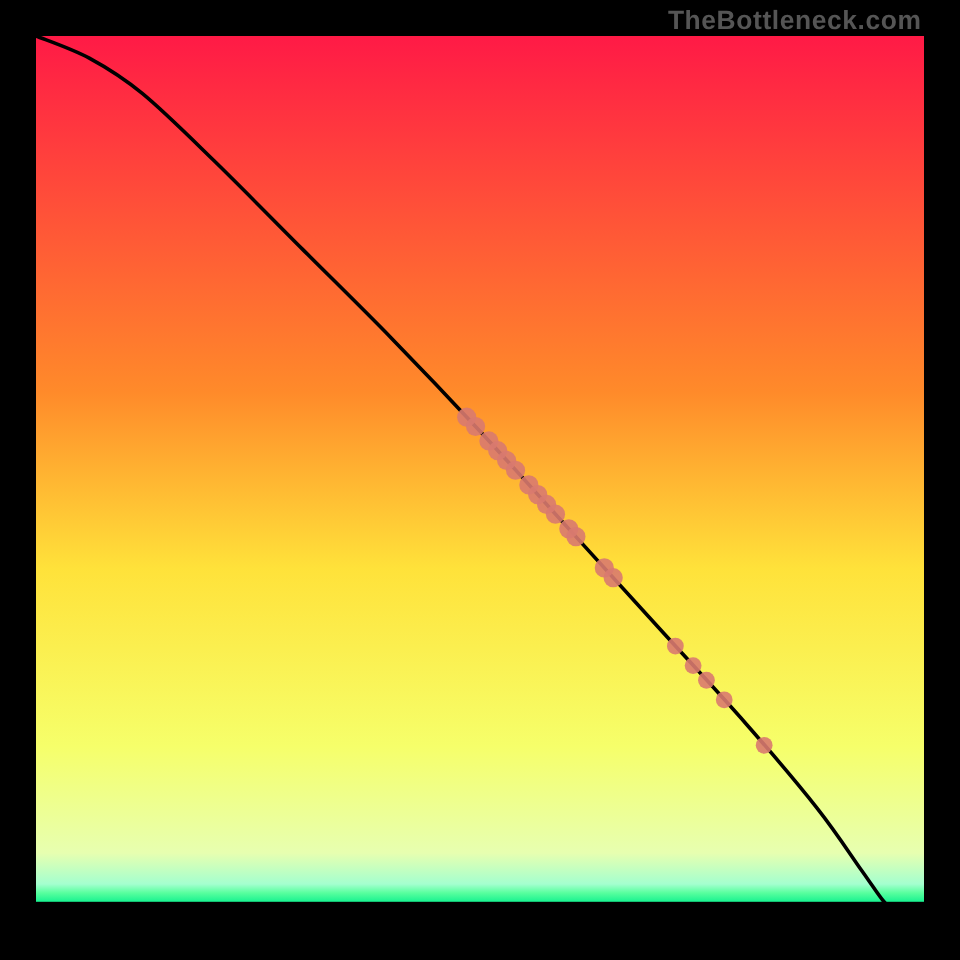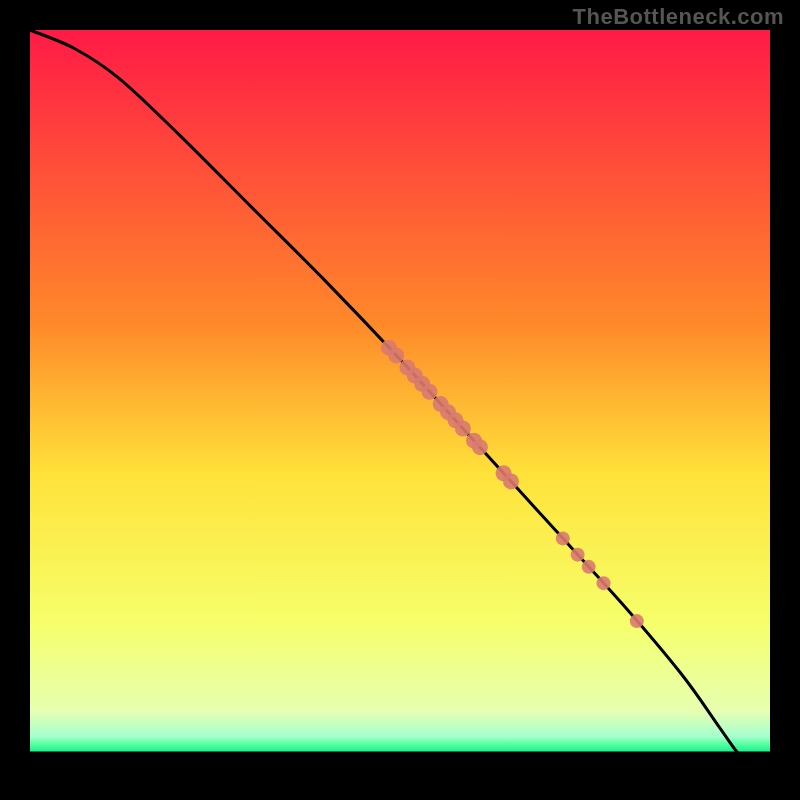--- a/index.html
+++ b/index.html
@@ -12,21 +12,21 @@
     font-family: Arial, Helvetica, sans-serif;
   }
   .stage {
     position: relative;
     width: 800px;
     height: 800px;
   }
   .watermark {
     position: absolute;
     top: 4px;
-    right: 16px;
+    right: 32px;
     color: #555;
     font-size: 22px;
     font-weight: 600;
     letter-spacing: 0.5px;
     user-select: none;
   }
   svg {
     position: absolute;
     top: 0;
     left: 0;

